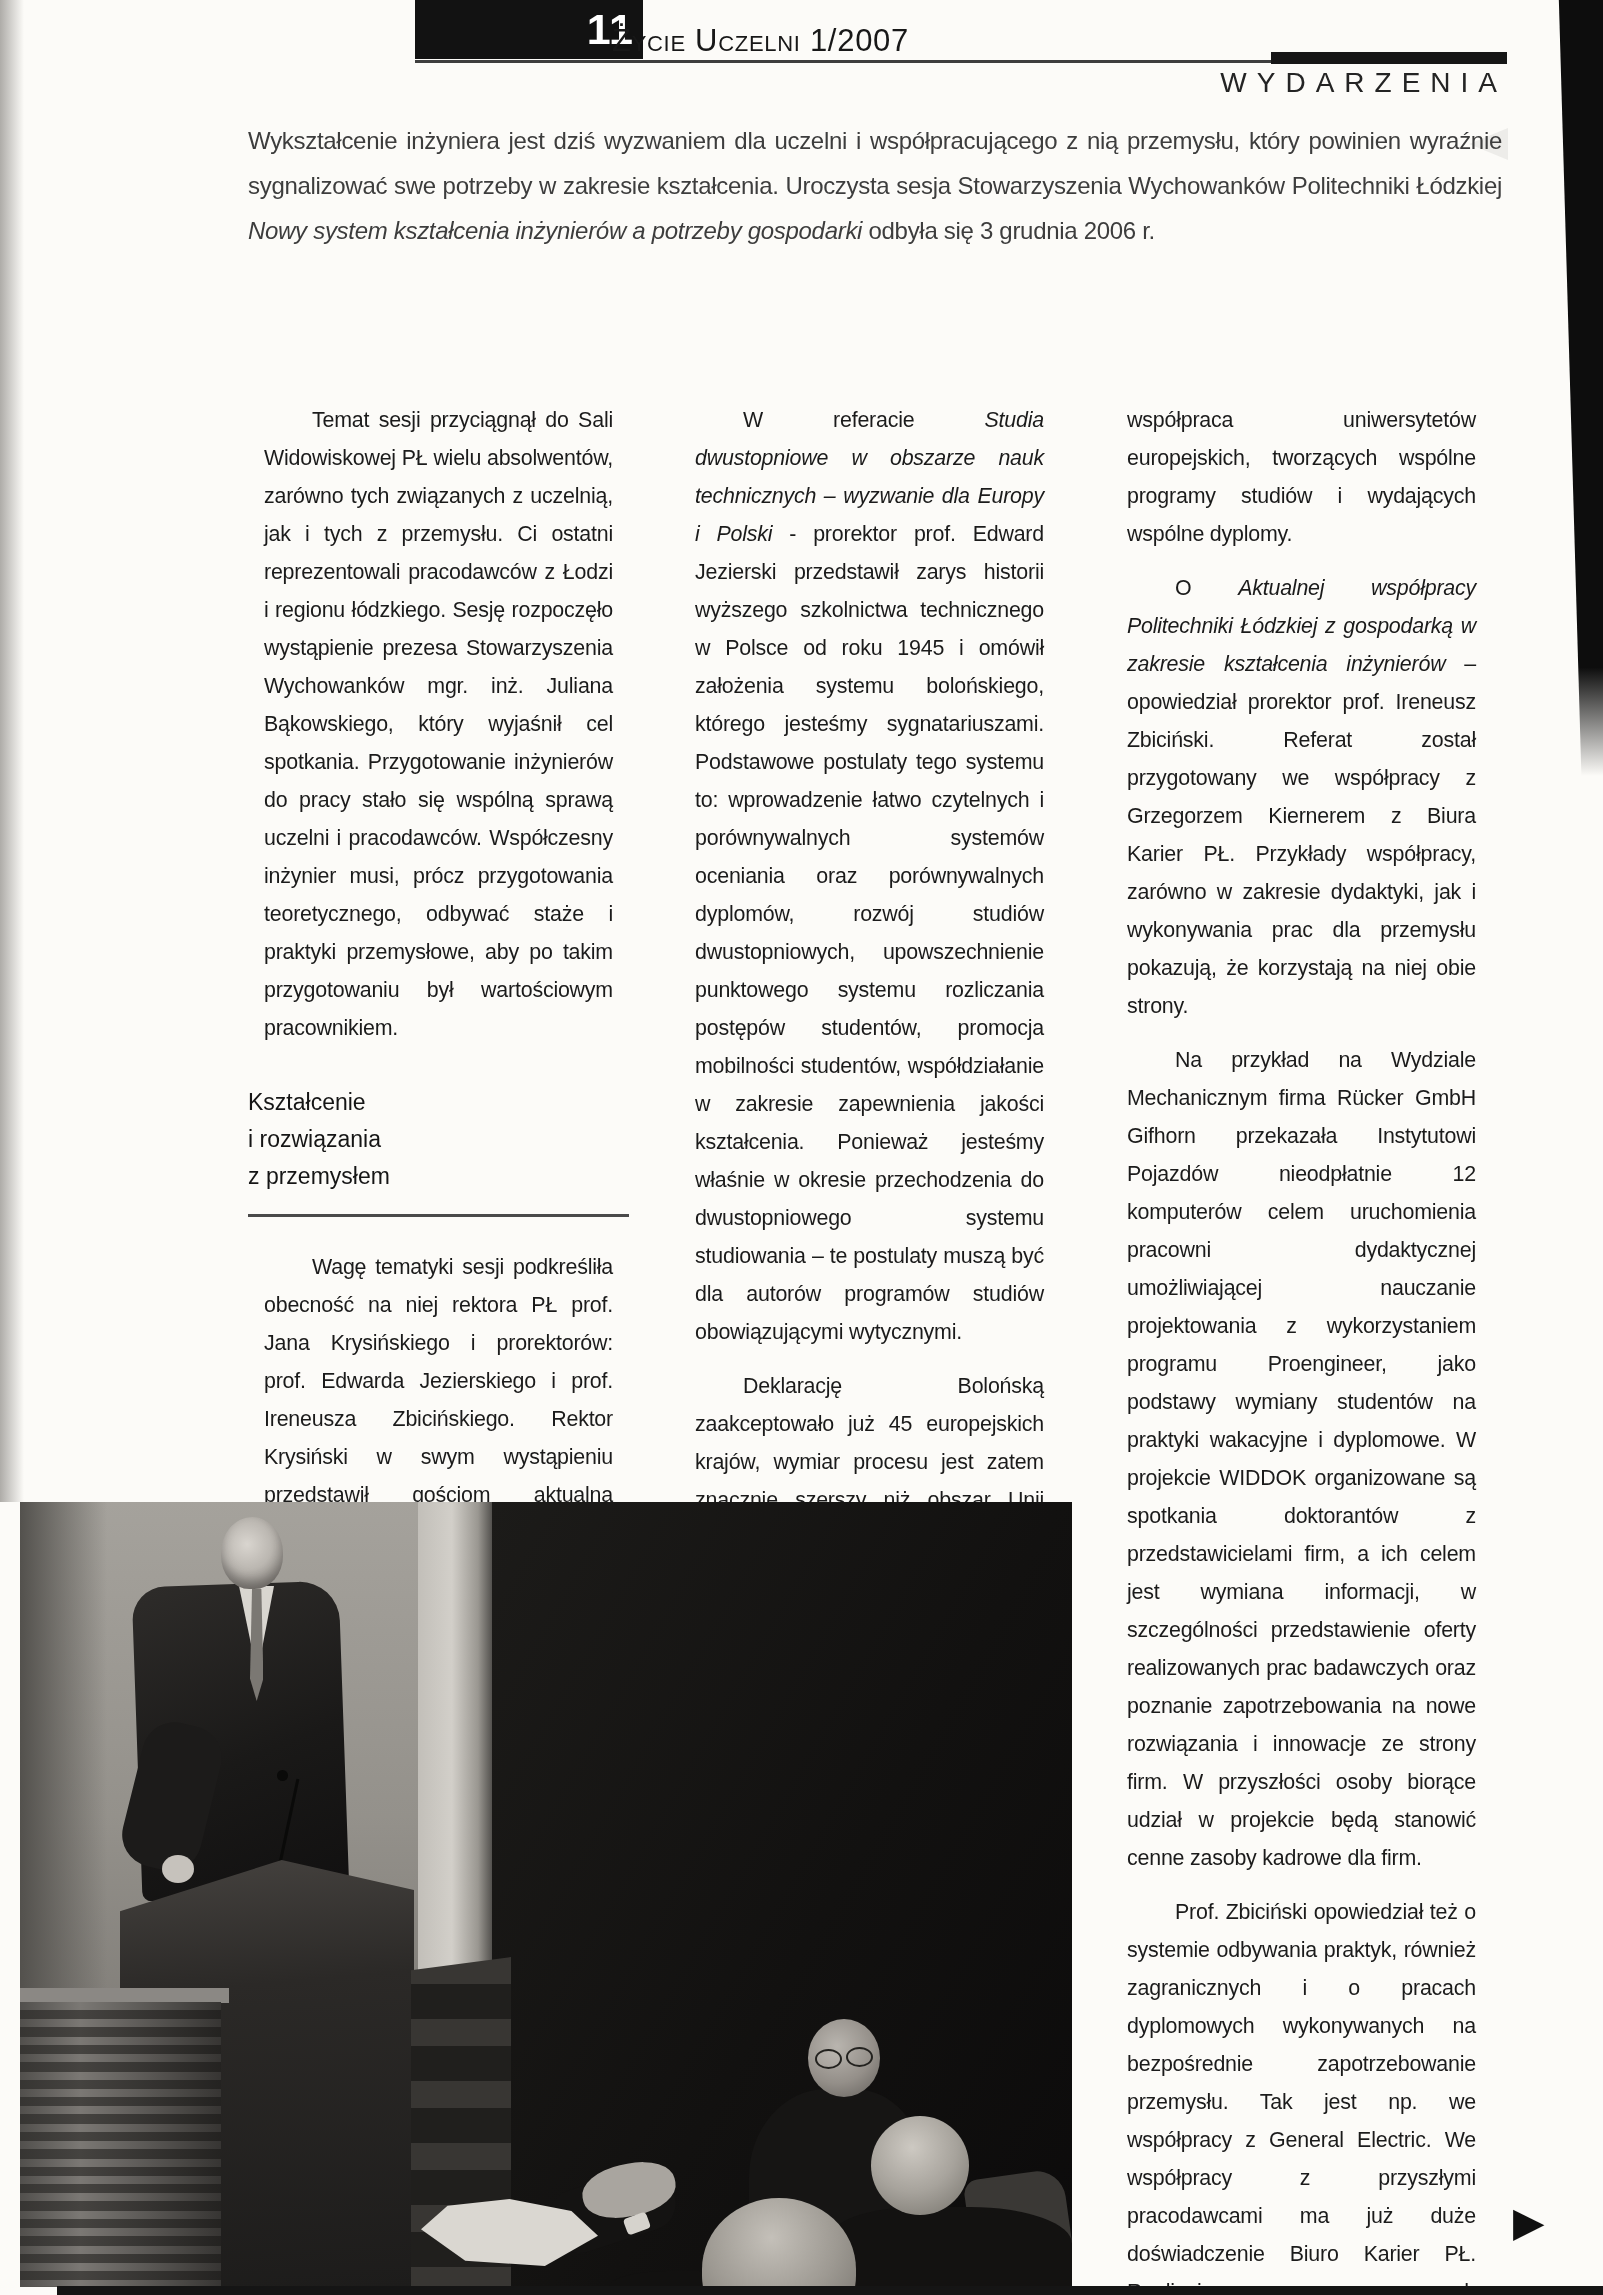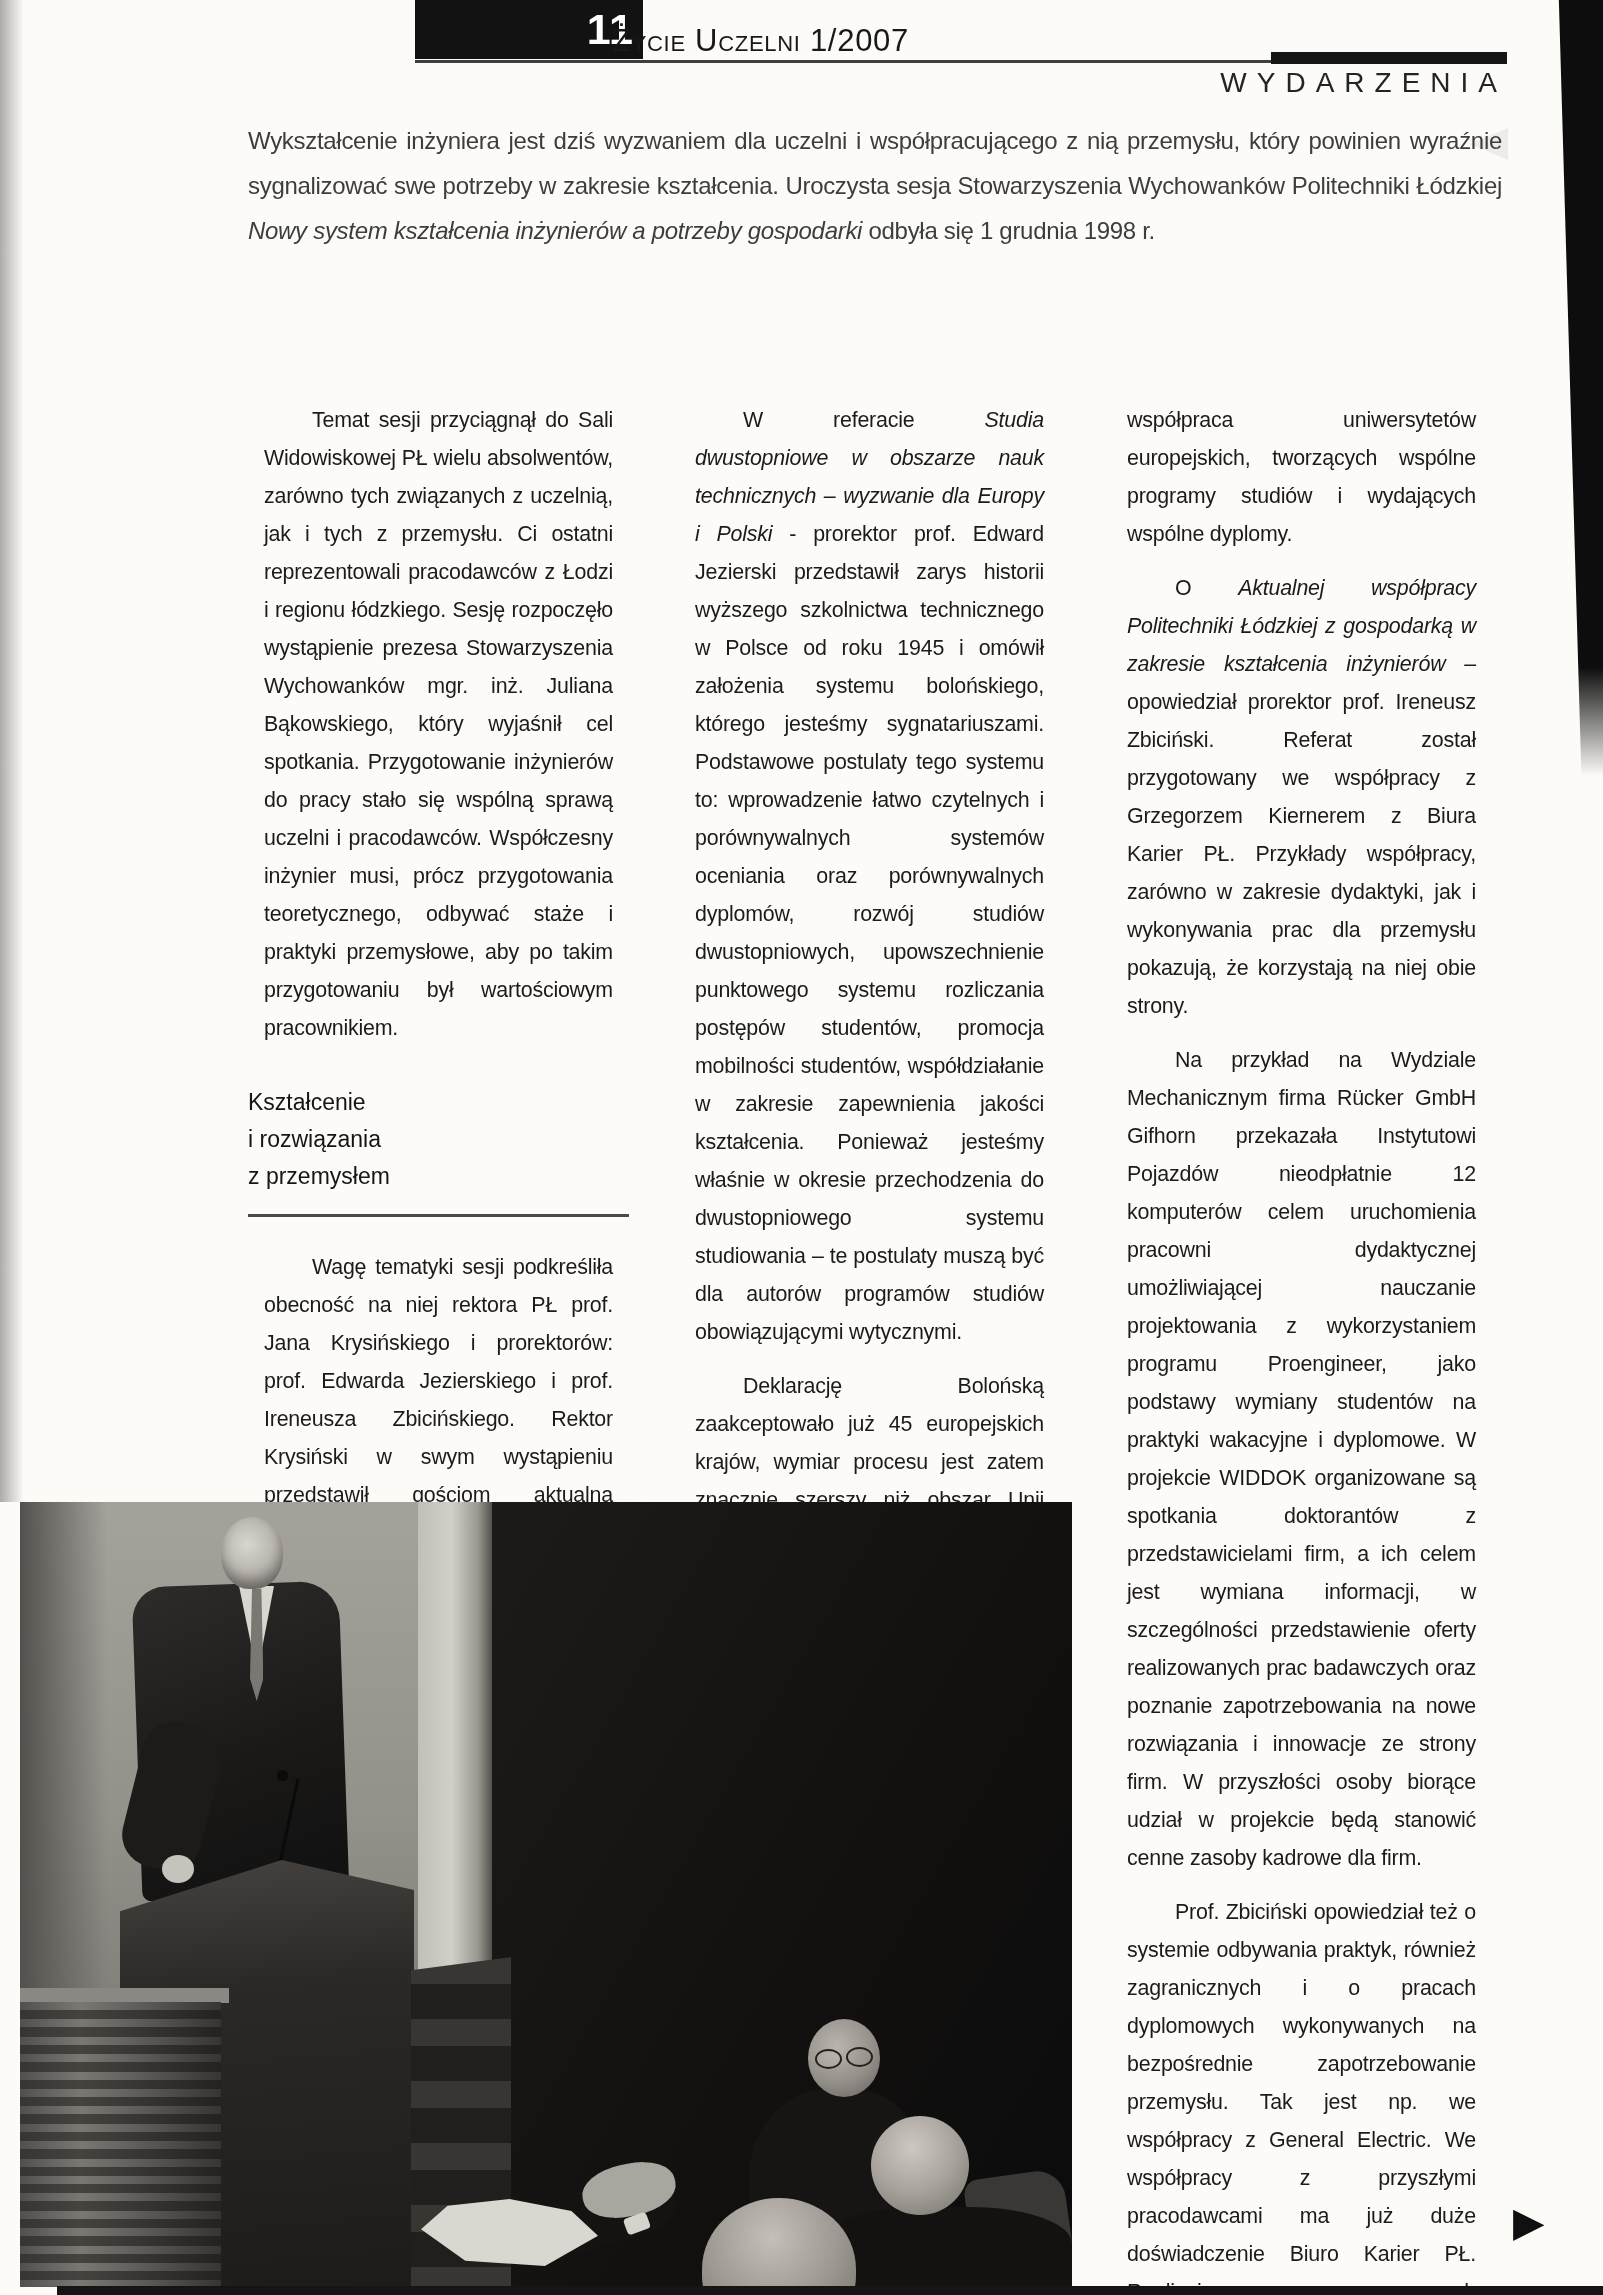--- a/index.html
+++ b/index.html
@@ -124,21 +124,21 @@
   <div class="ghost-arrow"></div>
 
   <div class="mast-box">
     <span class="mast-num">11</span>
   </div>
   <div class="mast-title">Życie Uczelni 1/2007</div>
   <div class="mast-rule"></div>
   <div class="section-bar"></div>
   <div class="section-label">WYDARZENIA</div>
 
-  <p class="lead"><span>Wykształcenie inżyniera jest dziś wyzwaniem dla uczelni i współpracującego z nią przemysłu, który powinien wyraźnie sygnalizować swe potrzeby w zakresie kształcenia. Uroczysta sesja Stowarzyszenia Wychowanków Politechniki Łódzkiej </span><em>Nowy system kształcenia inżynierów a potrzeby gospodarki</em><span> odbyła się 1 grudnia 1998 r.</span></p>
+  <p class="lead"><span>Wykształcenie inżyniera jest dziś wyzwaniem dla uczelni i współpracującego z nią przemysłu, który powinien wyraźnie sygnalizować swe potrzeby w zakresie kształcenia. Uroczysta sesja Stowarzyszenia Wychowanków Politechniki Łódzkiej </span><em>Nowy system kształcenia inżynierów a potrzeby gospodarki</em><span> odbyła się 3 grudnia 2006 r.</span></p>
 
 
   <div class="col col1">
     <p class="para indent">Temat sesji przyciągnął do Sali Widowiskowej PŁ wielu absolwentów, zarówno tych związanych z uczelnią, jak i tych z przemysłu. Ci ostatni reprezentowali pracodawców z Łodzi i regionu łódzkiego. Sesję rozpoczęło wystąpienie prezesa Stowarzyszenia Wychowanków mgr. inż. Juliana Bąkowskiego, który wyjaśnił cel spotkania. Przygotowanie inżynierów do pracy stało się wspólną sprawą uczelni i pracodawców. Współczesny inżynier musi, prócz przygotowania teoretycznego, odbywać staże i praktyki przemysłowe, aby po takim przygotowaniu był wartościowym pracownikiem.</p>
     <h2 class="subhead">
       <span class="shl">Kształcenie</span>
       <span class="shl">i rozwiązania</span>
       <span class="shl">z przemysłem</span>
     </h2>
     <div class="subhead-rule"></div>

